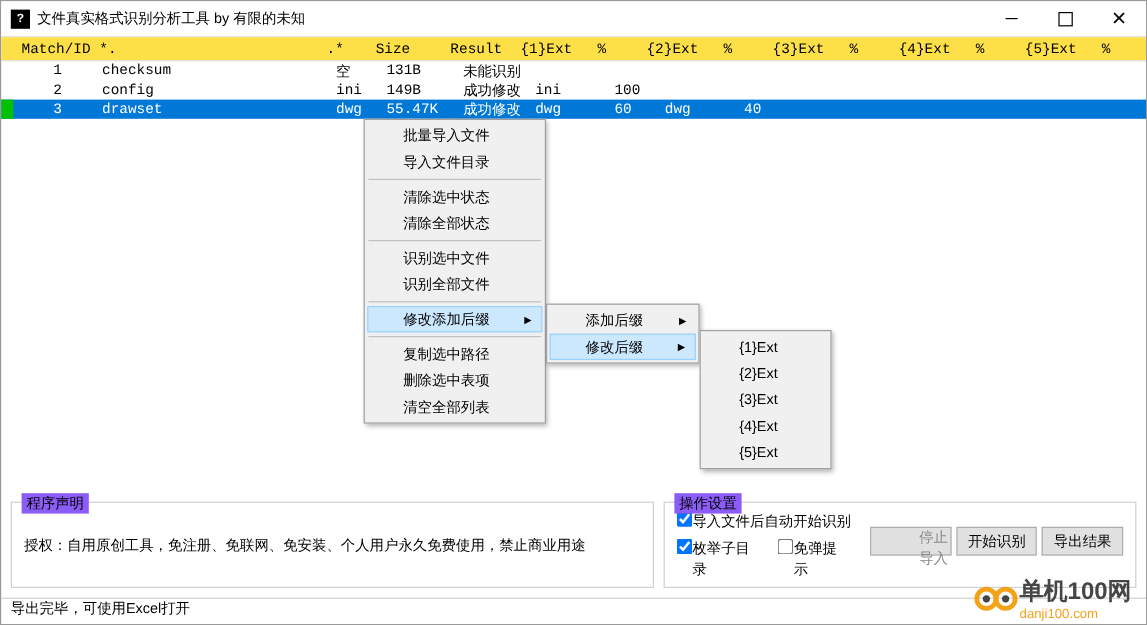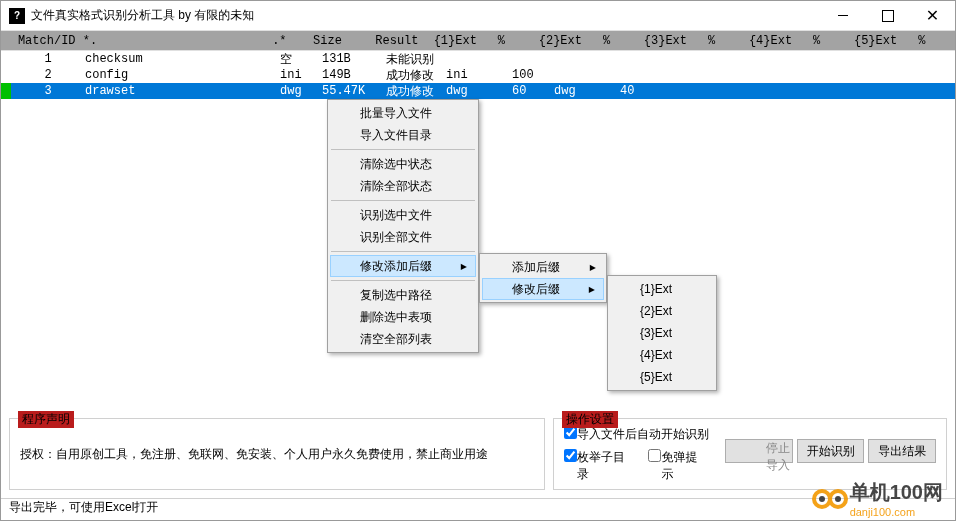--- a/index.html
+++ b/index.html
@@ -8,44 +8,44 @@
 .titlebar { height: 30px; background: #fff; display: flex; align-items: center; padding-left: 8px; border-bottom: 1px solid #e0e0e0; }
 .titlebar .ticon { width: 16px; height: 16px; background: #000; color: #fff; display: flex; align-items: center; justify-content: center; font-size: 10px; font-weight: bold; margin-right: 6px; }
 .titlebar .ttext { flex: 1; }
 .winbtns { display: flex; }
 .winbtn { width: 45px; height: 29px; display: flex; align-items: center; justify-content: center; font-family: Arial; }
 .winbtn.min::before { content: ""; width: 10px; height: 1px; background: #000; }
 .winbtn.max::before { content: ""; width: 10px; height: 10px; border: 1px solid #000; }
 .winbtn.close { font-size: 16px; }
 
 .tablewrap { position: relative; height: 379px; }
-.thead { display: flex; height: 20px; align-items: center; border-bottom: 1px solid #e0e0e0; background: #a3a3a3; }
+.thead { display: flex; height: 20px; align-items: center; border-bottom: 1px solid #e0e0e0; background: #fde047; }
 .thead .th { padding-left: 4px; font-family: "Courier New", monospace; white-space: nowrap; }
 .trow { display: flex; height: 16px; align-items: center; }
 .trow .td { padding-left: 4px; font-family: "Courier New", monospace; white-space: nowrap; overflow: hidden; }
 .trow.sel { background: #0078d7; color: #fff; }
 .c-match { width: 70px; text-align: center; }
 .c-name  { width: 195px; }
 .c-star  { width: 42px; }
 .c-size  { width: 64px; }
 .c-res   { width: 60px; }
 .c-ext   { width: 66px; }
 .c-pct   { width: 42px; }
 .rowmark { width: 10px; height: 16px; }
 .trow.sel .rowmark { background: #00c000; }
 
-.ctxmenu { position: absolute; background: #f0f0f0; border: 1px solid #a0a0a0; box-shadow: 2px 2px 4px rgba(0,0,0,0.3); padding: 2px; margin-left: 24px; }
+.ctxmenu { position: absolute; background: #f0f0f0; border: 1px solid #a0a0a0; box-shadow: 2px 2px 4px rgba(0,0,0,0.3); padding: 2px; }
 .ctxmenu .mi { height: 22px; display: flex; align-items: center; padding: 0 26px 0 30px; white-space: nowrap; position: relative; }
 .ctxmenu .mi.hov { background: #cce8ff; border: 1px solid #99d1ff; padding: 0 25px 0 29px; height: 22px; }
 .ctxmenu .mi.sub::after { content: "▶"; position: absolute; right: 8px; font-size: 8px; }
 .ctxmenu .sep { height: 1px; background: #c0c0c0; margin: 3px 1px; }
 
 .bottompanel { position: absolute; left: 8px; right: 8px; bottom: 30px; height: 72px; display: flex; gap: 8px; }
 .panel { border: 1px solid #d0d0d0; padding: 0 10px 6px; position: relative; }
-.panel .pt { position: absolute; top: -8px; left: 8px; background: #b91c1c; padding: 0 4px; }
+.panel .pt { position: absolute; top: -8px; left: 8px; background: #8b5cf6; padding: 0 4px; }
 .panel.left { flex: 1; }
 .panel.right { width: 394px; display: flex; align-items: center; }
 .declare { margin-top: 25px; line-height: 20px; }
 .declare .warn-b { font-weight: bold; }
 .declare .blink { color: #d00; text-decoration: underline; font-weight: bold; }
 .opcol { display: flex; flex-direction: column; gap: 6px; margin-right: 12px; margin-top: 6px; }
 .opcol label { display: flex; align-items: flex-start; gap: 0; }
 .opcol input[type=checkbox] { width: 13px; height: 13px; }
 .btn { width: 68px; height: 24px; border: 1px solid #adadad; background: #e1e1e1; margin-left: 4px; }
 .btn:disabled { color: #888; padding-left: 38px; }

